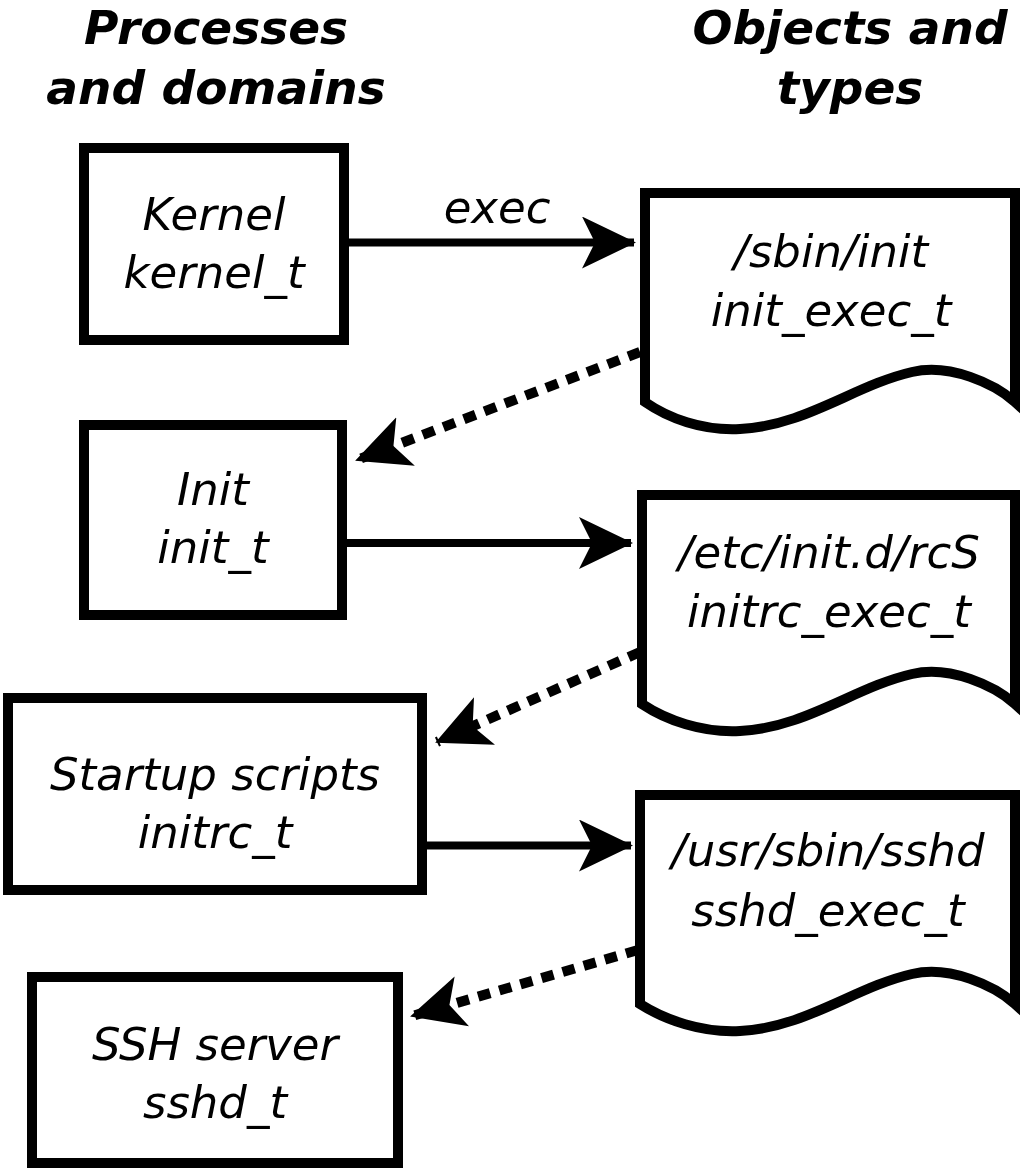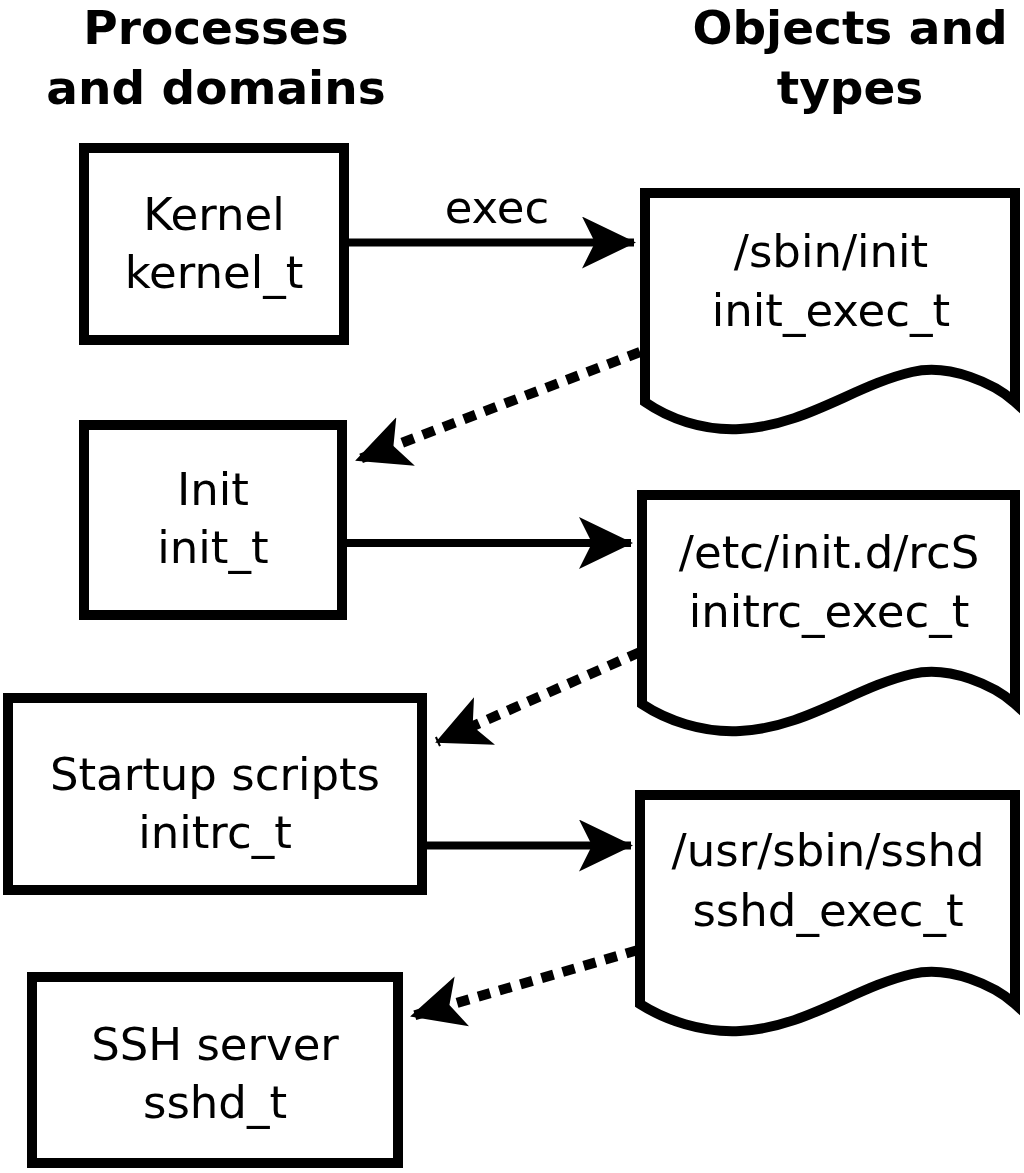--- a/index.html
+++ b/index.html
@@ -6,21 +6,21 @@
     margin: 0;
     padding: 0;
     background: #ffffff;
   }
   body {
     width: 1024px;
     height: 1173px;
     overflow: hidden;
     font-family: "DejaVu Sans", sans-serif;
   }
-  .stage { width: 1024px; height: 1173px; }
+  .stage { width: 1024px; height: 1173px; font-style: italic; }
   svg { display: block; }
   .hdr {
     font-family: "DejaVu Sans", sans-serif;
     font-size: 47px;
     font-weight: 700;
     fill: #000000;
     text-anchor: middle;
   }
   .lbl {
     font-family: "DejaVu Sans", sans-serif;

